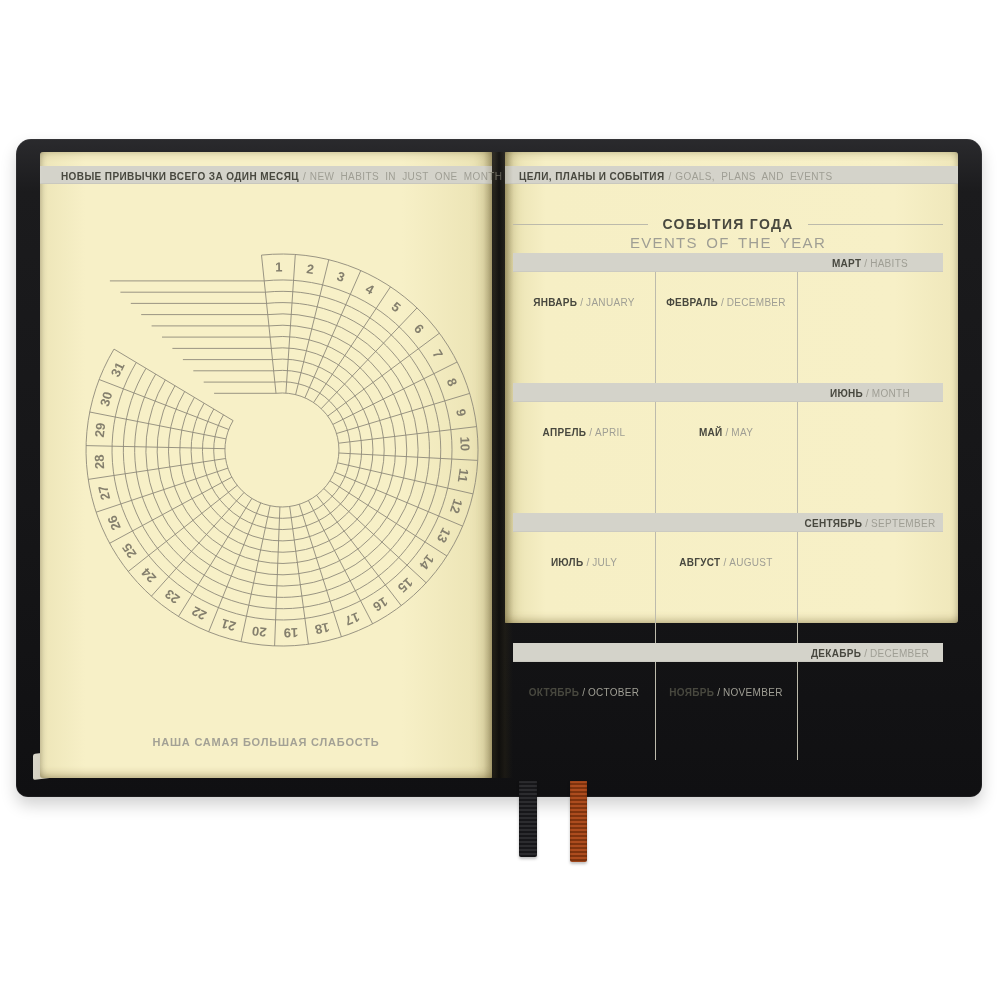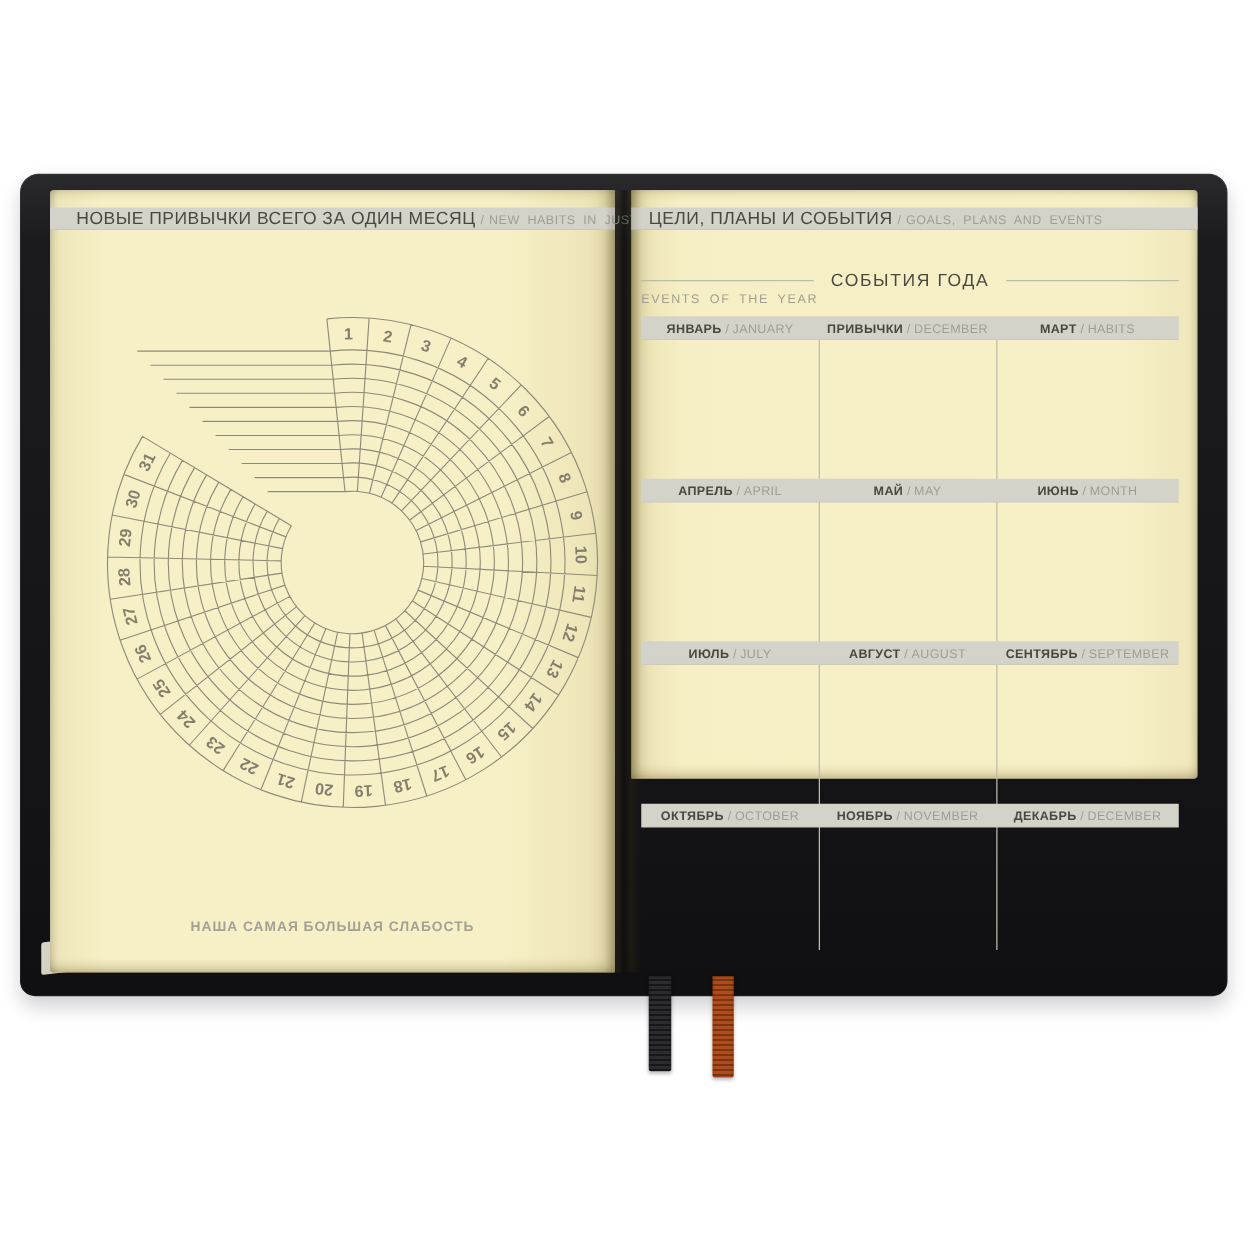--- a/index.html
+++ b/index.html
@@ -25,47 +25,47 @@
   .spine{position:absolute;left:468px;top:13px;width:29px;height:626px;pointer-events:none;
         background:linear-gradient(90deg,rgba(0,0,0,0) 0%,rgba(70,60,25,0.25) 35%,
                    rgba(15,13,8,0.55) 52%,rgba(70,60,25,0.2) 72%,rgba(0,0,0,0) 100%);}
   .stack-corner{position:absolute;left:17px;top:612px;width:50px;height:26px;opacity:.85;
         background:linear-gradient(100deg,#fbf8ea 0%,#efe8cb 55%,rgba(239,232,203,0) 90%);
         transform:skewY(-7deg);border-radius:2px;}
 
   
   .band{position:absolute;left:0;right:0;top:14px;height:17px;background:var(--band,#d4d3ca);
         line-height:17px;white-space:nowrap;border-bottom:1px solid rgba(0,0,0,0.05);}
-  .band .ru{font-size:14px;font-weight:400;color:var(--ink_dark,#4a4a46);letter-spacing:.4px;}
+  .band .ru{font-size:10px;font-weight:700;color:var(--ink_dark,#4a4a46);letter-spacing:.4px;}
   .band .sep{font-size:10px;color:var(--ink_gray,#9f9e94);margin:0 4px;}
   .band .en{font-size:10px;color:var(--ink_gray,#9f9e94);letter-spacing:.4px;word-spacing:3px;}
   .page-left .band{padding-left:21px;}
   .page-right .band{padding-left:14px;}
 
   
   #wheel{position:absolute;left:0;top:60px;width:452px;height:460px;}
   #wheel path{fill:none;stroke:var(--wheel_line,#8e8a7a);stroke-width:0.9;}
   #wheel text{fill:var(--wheel_number,#847f6d);font:700 13px "Liberation Sans",sans-serif;
         text-anchor:middle;}
   .quote{position:absolute;left:0;top:582px;width:100%;text-align:center;
         font-size:11px;font-weight:700;color:var(--quote,#a3a195);letter-spacing:.8px;line-height:17px;}
 
   
   .events-title-row{position:absolute;left:8px;top:64px;width:430px;display:flex;align-items:center;}
   .events-title-row .hline{flex:1;height:1px;background:#bcbaab;}
-  .events-title{margin:0 14px;font-size:14px;font-weight:400;letter-spacing:1.3px;
+  .events-title{margin:0 14px;font-size:14px;font-weight:700;letter-spacing:1.3px;
         color:var(--ink_dark,#45453f);white-space:nowrap;}
-  .events-subtitle{position:absolute;left:8px;top:82px;width:430px;text-align:left;
-        font-size:10px;color:var(--ink_gray,#9f9e94);letter-spacing:1.3px;word-spacing:3px;}
+  .events-subtitle{position:absolute;left:8px;top:82px;width:430px;text-align:center;
+        font-size:15px;color:var(--ink_gray,#9f9e94);letter-spacing:1.3px;word-spacing:3px;}
   .events-grid{position:absolute;left:8px;top:101px;width:430px;height:507px;}
   .vline{position:absolute;top:0;bottom:0;width:1px;background:#bdbbac;}
   .month-row{position:absolute;left:0;width:430px;height:18px;background:var(--band,#d4d3ca);
         display:flex;border-bottom:1px solid rgba(0,0,0,0.04);}
   .month-cell{line-height:18px;text-align:center;white-space:nowrap;}
-  .month-cell.c1,.month-cell.c2{width:142px;}
+  .month-cell.c1,.month-cell.c2{width:142px;margin-top:39px;}
   .month-cell.c3{width:146px;flex:1;}
   .month-cell .ru{font-size:10px;font-weight:700;color:var(--ink_dark,#4a4a46);letter-spacing:.3px;}
   .month-cell .sep{font-size:10px;color:var(--ink_gray,#9f9e94);margin:0 3px;}
   .month-cell .en{font-size:10px;color:var(--ink_gray,#9f9e94);letter-spacing:.3px;}
 
   
   .ribbon{position:absolute;z-index:3;border-radius:0 0 2px 2px;
         box-shadow:0 2px 3px rgba(0,0,0,0.25), inset 0 0 2px rgba(0,0,0,0.3);}
   .ribbon-dark{left:519px;top:781px;width:18px;height:76px;
         background:repeating-linear-gradient(180deg,#2c2c2f 0 2px,#17171a 2px 4px);}
@@ -139,21 +139,21 @@
         <div class="hline"></div>
       </div>
       <div class="events-subtitle">EVENTS OF THE YEAR</div>
 
       <div class="events-grid">
         <div class="vline" style="left:142px"></div>
         <div class="vline" style="left:284px"></div>
 
         <div class="month-row" style="top:0">
           <div class="month-cell c1"><span class="ru">ЯНВАРЬ</span><span class="sep">/</span><span class="en">JANUARY</span></div>
-          <div class="month-cell c2"><span class="ru">ПРИВЫЧКИ</span><span class="sep">/</span><span class="en">DECEMBER</span></div>
+          <div class="month-cell c2"><span class="ru">ФЕВРАЛЬ</span><span class="sep">/</span><span class="en">DECEMBER</span></div>
           <div class="month-cell c3"><span class="ru">МАРТ</span><span class="sep">/</span><span class="en">HABITS</span></div>
         </div>
 
         <div class="month-row" style="top:130px">
           <div class="month-cell c1"><span class="ru">АПРЕЛЬ</span><span class="sep">/</span><span class="en">APRIL</span></div>
           <div class="month-cell c2"><span class="ru">МАЙ</span><span class="sep">/</span><span class="en">MAY</span></div>
           <div class="month-cell c3"><span class="ru">ИЮНЬ</span><span class="sep">/</span><span class="en">MONTH</span></div>
         </div>
 
         <div class="month-row" style="top:390px">

